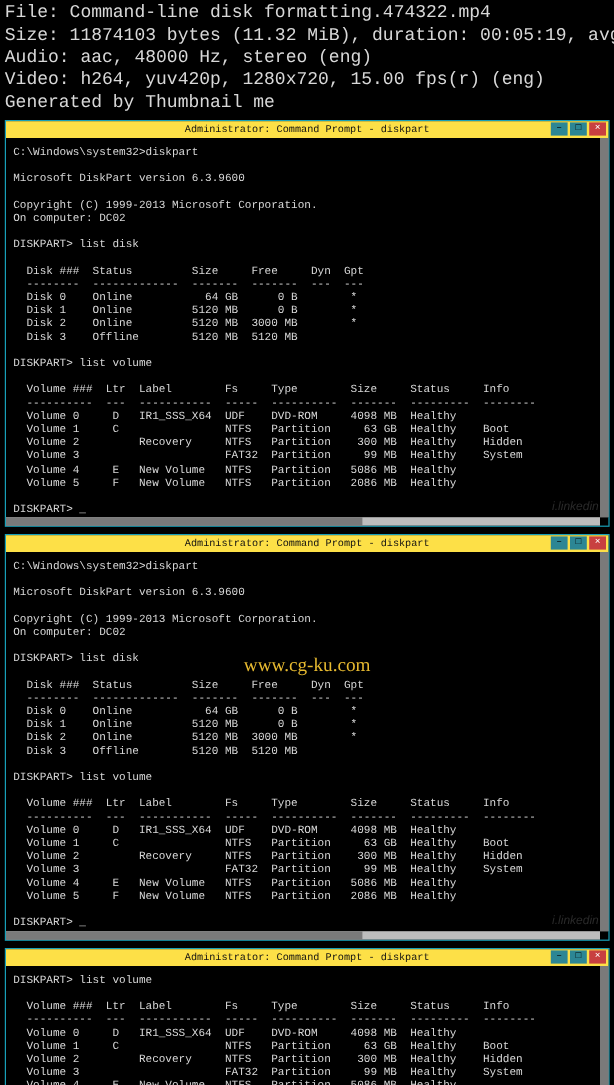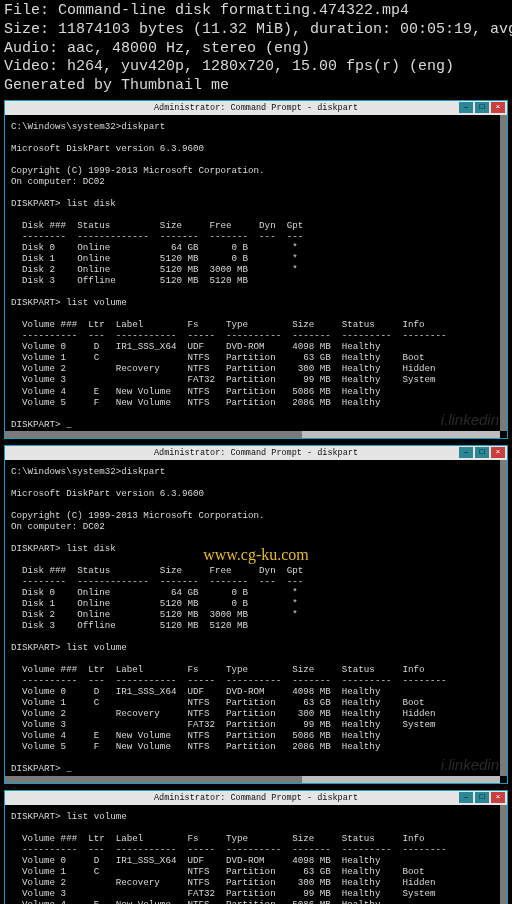--- a/index.html
+++ b/index.html
@@ -19,21 +19,21 @@
     white-space: pre;
   }
   .window {
     border: 1px solid #18a0b8;
     background: #000;
     margin: 0 4px 6px 4px;
     position: relative;
   }
   .titlebar {
     height: 14px;
-    background: #e5e5e5;
+    background: #fde047;
     color: #000;
     display: flex;
     align-items: center;
     justify-content: center;
     position: relative;
     font-size: 8.5px;
   }
   .titlebar .title {
     color: #111;
   }
@@ -103,21 +103,21 @@
     left: 50%;
     transform: translateX(-50%);
     top: 100px;
     text-shadow: 0 0 2px #000;
   }
   .wm2 {
     position: absolute;
     right: 8px;
     bottom: 10px;
     color: #2a2a2a;
-    font-size: 15px;
+    font-size: 10px;
     font-style: italic;
     font-family: sans-serif;
   }
 </style>
 </head>
 <body>
 
 <div class="meta">File: Command-line disk formatting.474322.mp4
 Size: 11874103 bytes (11.32 MiB), duration: 00:05:19, avg.bitrate: 298 kb/s
 Audio: aac, 48000 Hz, stereo (eng)

